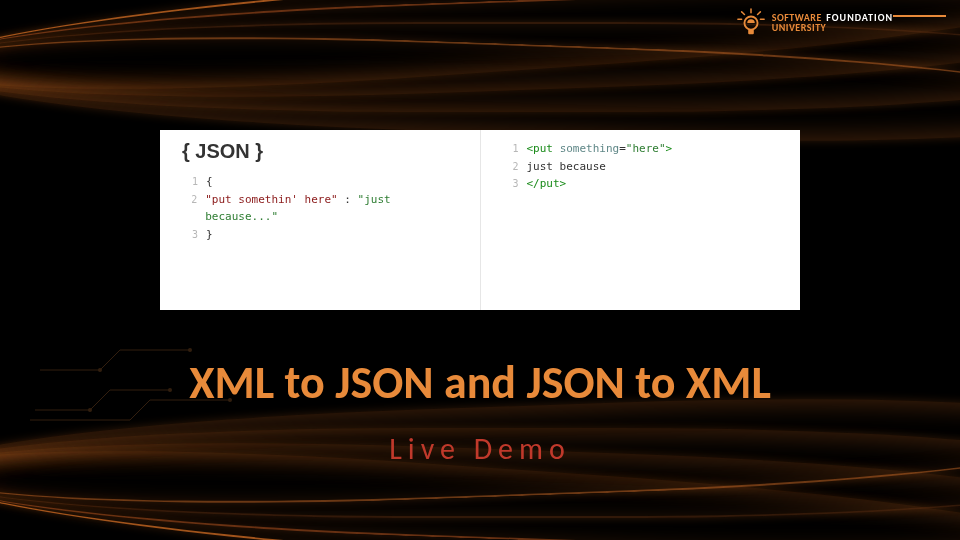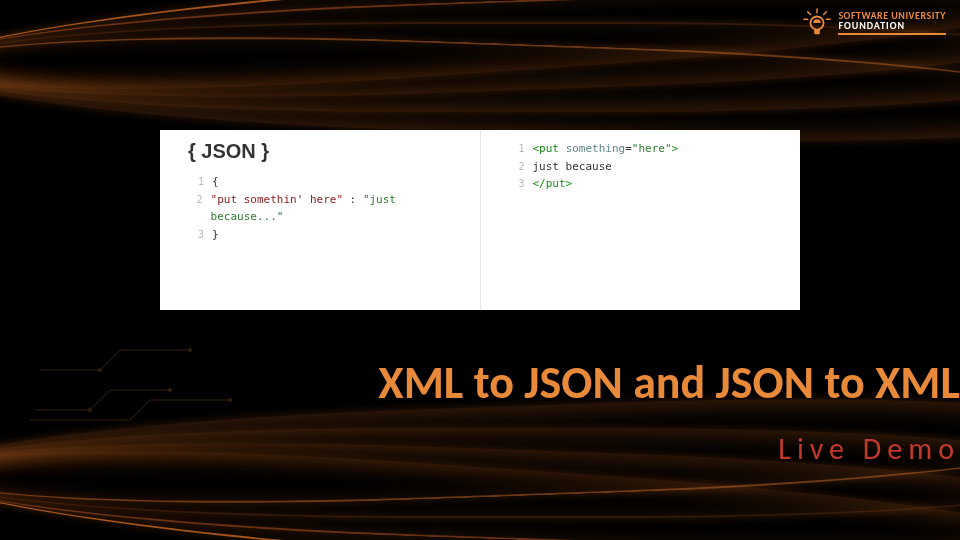--- a/index.html
+++ b/index.html
@@ -16,42 +16,42 @@
 .swirl .b3{top:62px;transform:rotate(0deg);border-top-color:rgba(110,55,20,.45)}
 .swirl .b4{top:84px;transform:rotate(2deg);border-top-color:rgba(210,110,40,.5)}
 
 
 .circ{position:absolute;bottom:110px;left:30px;width:260px;height:120px;opacity:.25}
 .circ svg{width:100%;height:100%}
 
 
 .logo{position:absolute;top:8px;right:14px;display:flex;align-items:center;gap:6px;color:#fff}
 .logo .bulb{width:30px;height:30px}
-.logo .txt{display:flex;flex-direction:column;line-height:1}
+.logo .txt{display:flex;flex-direction:row;line-height:1}
 .logo .l1{font-size:10px;letter-spacing:.5px;color:#e88a3a;font-weight:600}
 .logo .l2{font-size:10px;letter-spacing:1px;color:#fff;font-weight:700}
 .logo .ul{height:2px;background:#e88a3a;width:100%;margin-top:2px}
 
 
 .panel{position:absolute;top:130px;left:160px;width:640px;height:180px;background:#fff;display:flex}
-.col{flex:1;padding:10px 28px 6px}
+.col{flex:1;padding:10px 22px 6px}
 .col h2{font-size:20px;font-weight:700;color:#333;font-family:Arial,Helvetica,sans-serif;margin-bottom:10px}
 .col.left{border-right:1px solid #e6e6e6}
 .code{font-family:Menlo,Consolas,monospace;font-size:11px;line-height:1.6;color:#555;display:flex;flex-direction:column}
 .row{display:flex;align-items:baseline}
 .ln{width:16px;text-align:right;color:#b7b7b7;font-size:10px;margin-right:8px;user-select:none}
 .k{color:#8b1a1a}
 .s{color:#2e7d32}
 .p{color:#333}
 .t{color:#1a8b1a}
 .a{color:#5f8787}
 
 
-.title{position:absolute;top:354px;left:0;width:960px;text-align:right;font-weight:700;font-size:46px;color:#e88a3a;letter-spacing:0}
-.sub{position:absolute;top:430px;left:0;width:960px;text-align:right;font-size:30px;color:#c0392b;letter-spacing:6px}
+.title{position:absolute;top:354px;left:0;width:960px;text-align:center;font-weight:700;font-size:46px;color:#e88a3a;letter-spacing:0}
+.sub{position:absolute;top:430px;left:0;width:960px;text-align:center;font-size:30px;color:#c0392b;letter-spacing:6px}
 </style>
 </head>
 <body>
 
 <div class="stage">
 
   <div class="swirl top">
     <div class="band b1"></div>
       <div class="band b2"></div>
       <div class="band b3"></div>

